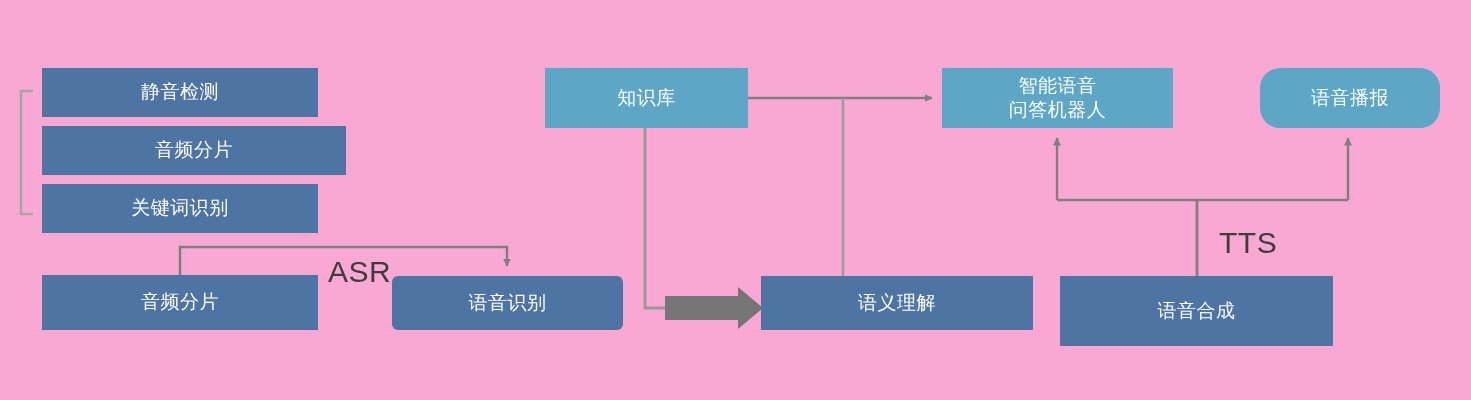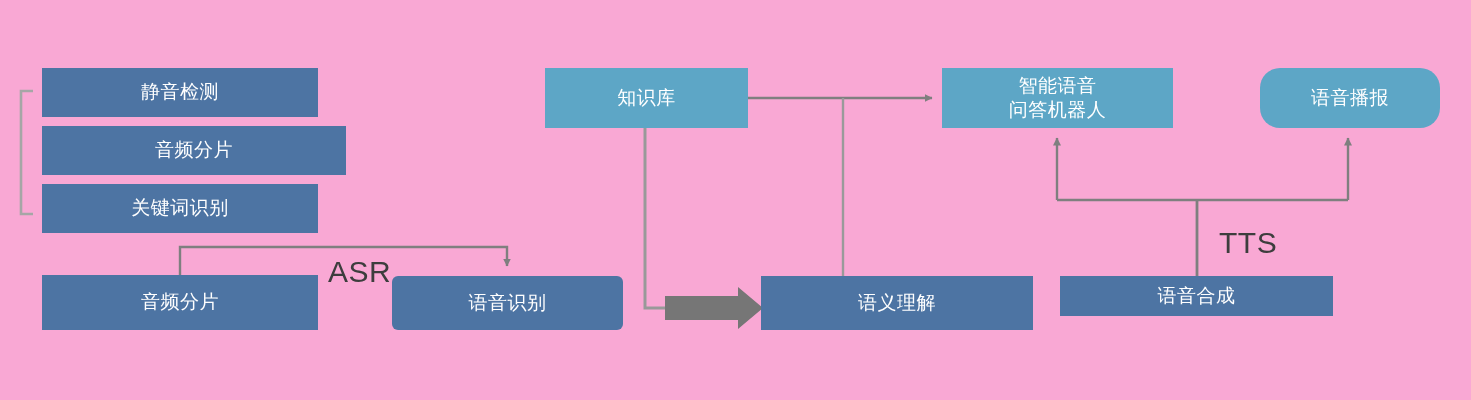--- a/index.html
+++ b/index.html
@@ -98,21 +98,21 @@
 
   <div class="node dark" style="left:392px;top:276px;width:231px;height:54px;border-radius:6px;">语音识别</div>
 
   <div class="node light" style="left:545px;top:68px;width:203px;height:60px;">知识库</div>
 
   <div class="node dark" style="left:761px;top:276px;width:272px;height:54px;">语义理解</div>
 
   <div class="node light" style="left:942px;top:68px;width:231px;height:60px;">智能语音
 问答机器人</div>
 
-  <div class="node dark" style="left:1060px;top:276px;width:273px;height:40px;">语音合成</div>
+  <div class="node dark" style="left:1060px;top:276px;width:273px;height:70px;">语音合成</div>
 
   <div class="node light" style="left:1260px;top:68px;width:180px;height:60px;border-radius:20px;">语音播报</div>
 
   <div class="edge-label" style="left:328px;top:255px;">ASR</div>
 
   <div class="edge-label" style="left:1219px;top:226px;">TTS</div>
 
 </div>
 
 </body></html>

